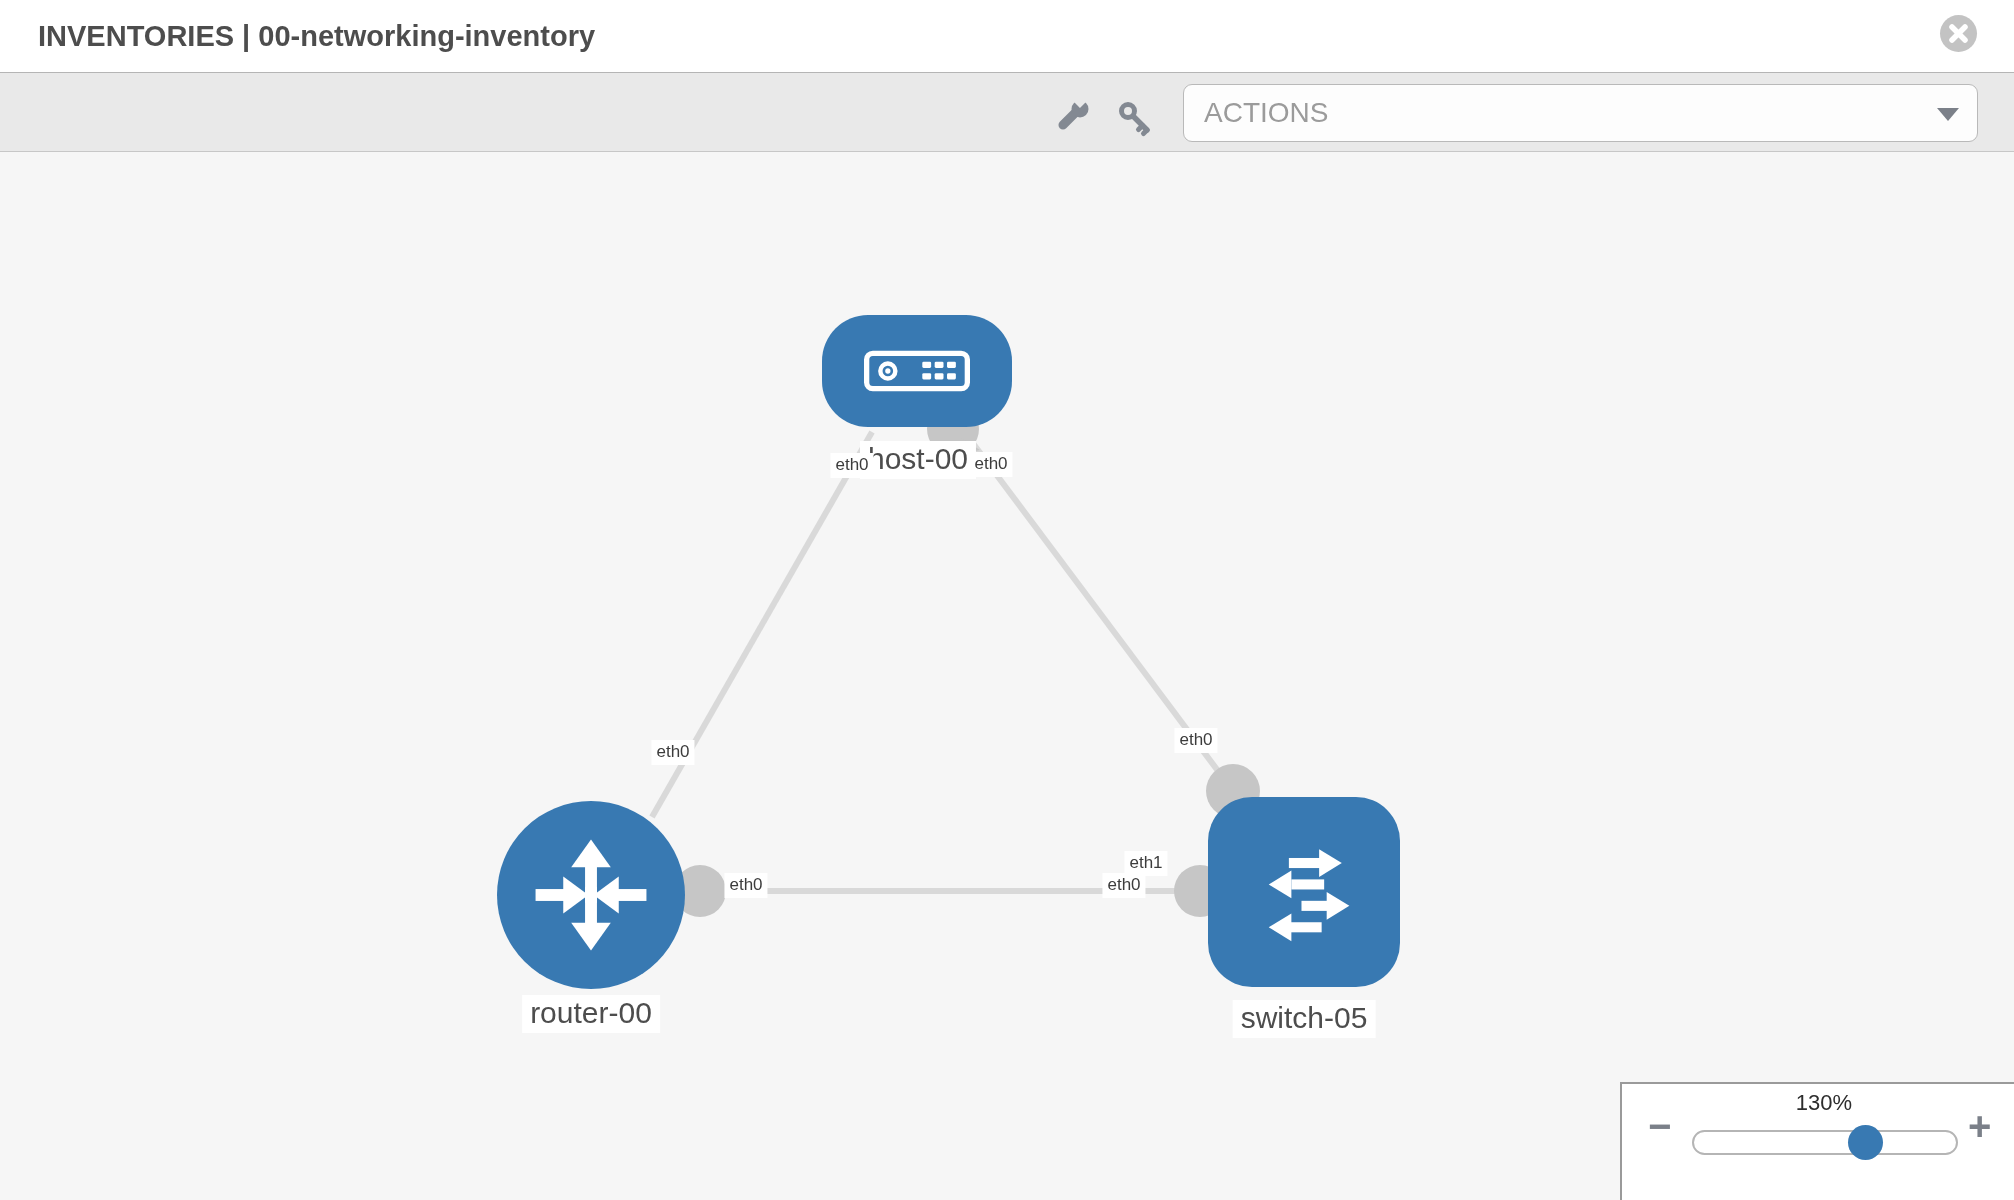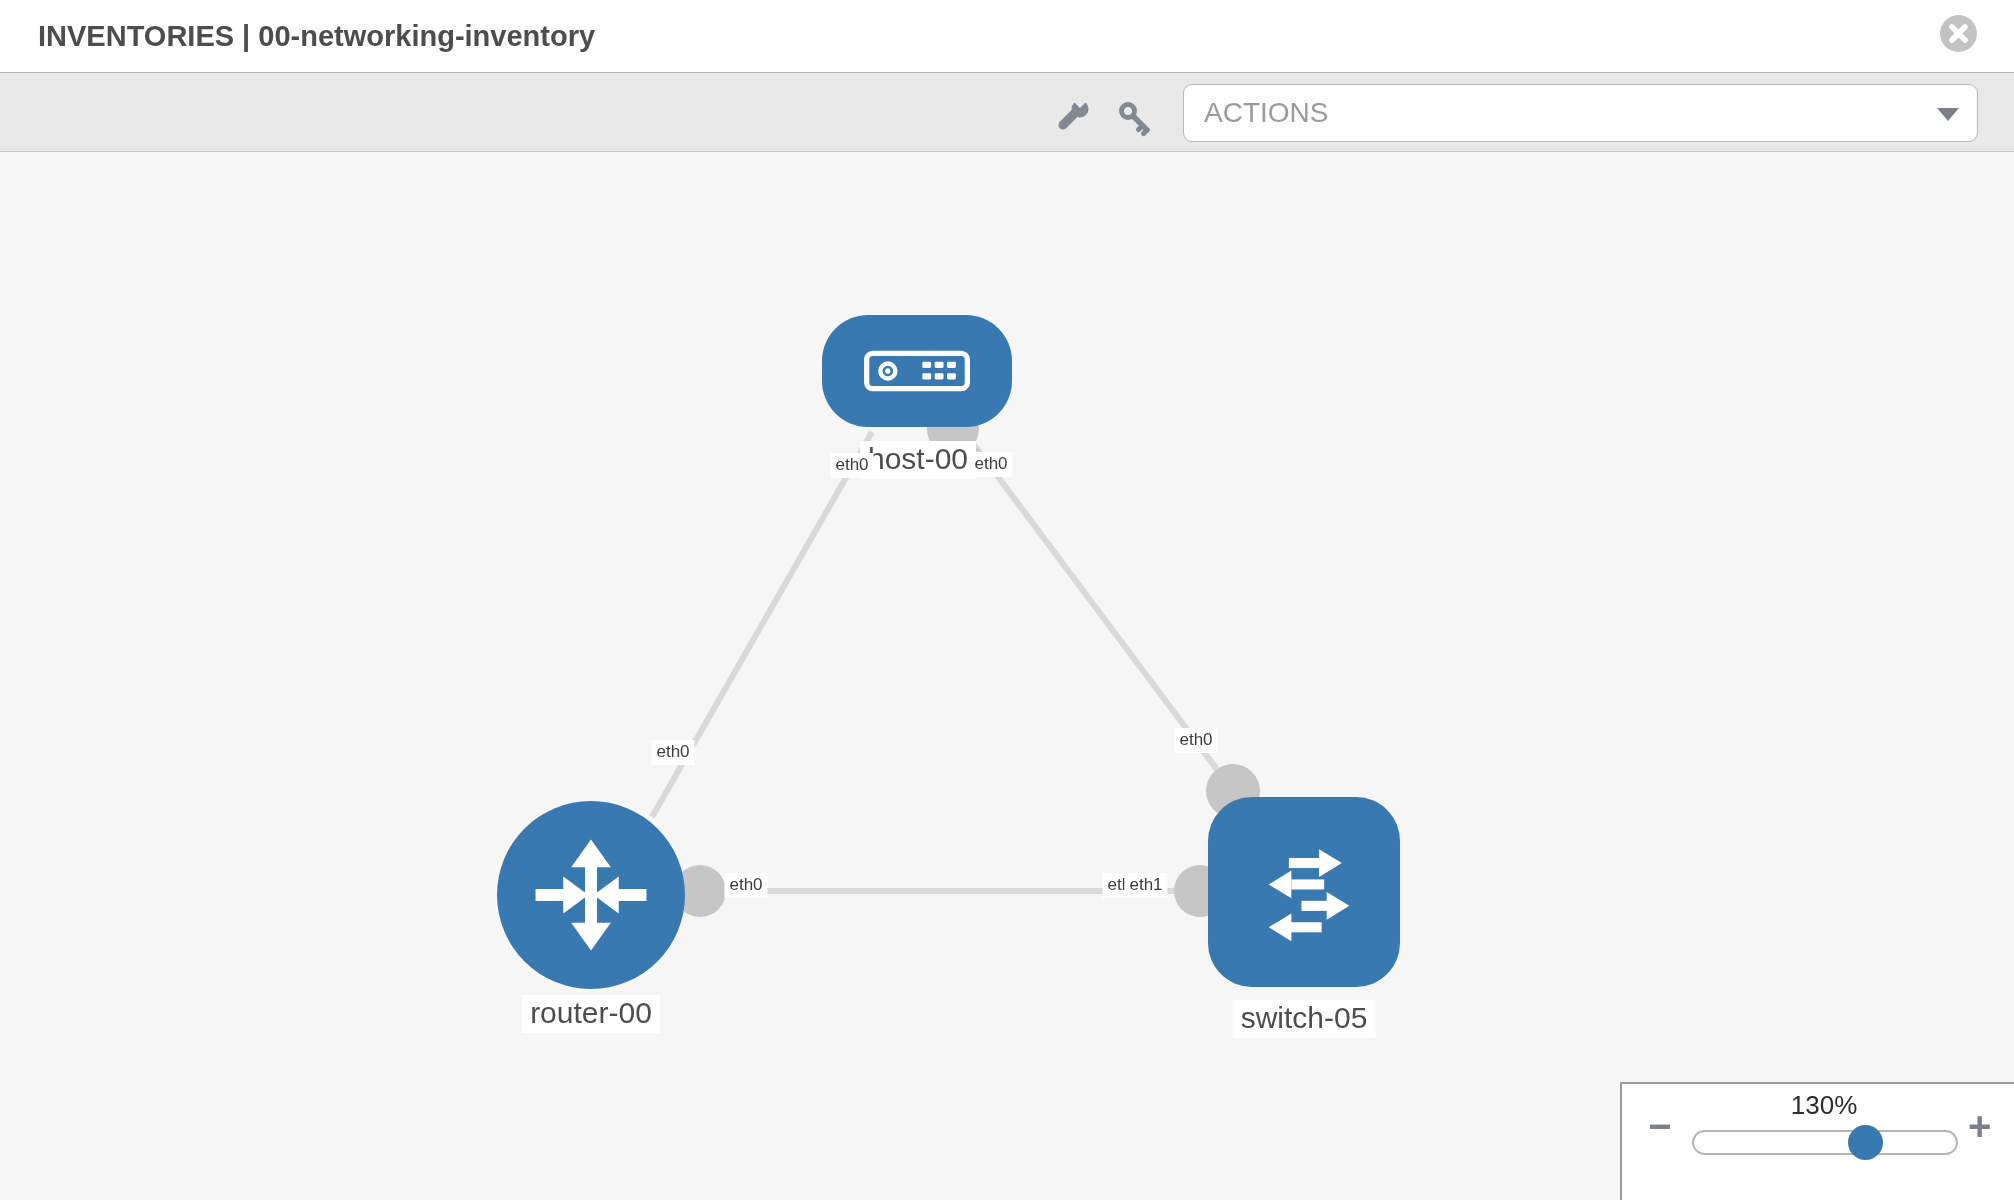--- a/index.html
+++ b/index.html
@@ -33,24 +33,24 @@
   .label-host{left:918px;top:289px;}
   .label-router{left:591px;top:843px;}
   .label-switch{left:1304px;top:848px;}
   .if-label{position:absolute;transform:translateX(-50%);background:#fff;color:#3c3c3c;font-size:17px;padding:2px 5px 3px;white-space:nowrap;z-index:3;}
   .if-host-left{left:852px;top:301px;}
   .if-host-right{left:991px;top:300px;}
   .if-router-top{left:673px;top:588px;}
   .if-switch-top{left:1196px;top:576px;}
   .if-link-left{left:746px;top:721px;}
   .if-link-right-back{left:1124px;top:721px;}
-  .if-link-right-front{left:1146px;top:721px;z-index:4;}
+  .if-link-right-front{left:1146px;top:699px;z-index:4;}
   
   .zoom-panel{position:absolute;left:1620px;top:1082px;width:400px;height:130px;background:#fff;border:2px solid #9a9a9a;box-sizing:border-box;z-index:6;}
-  .zoom-value{position:absolute;left:202px;top:6px;transform:translateX(-50%);font-size:26px;color:#2d2d2d;text-align:right;}
+  .zoom-value{position:absolute;left:202px;top:6px;transform:translateX(-50%);font-size:22px;color:#2d2d2d;text-align:right;}
   .zoom-minus{position:absolute;left:26px;top:22px;font-size:40px;font-weight:700;color:#7b8089;cursor:pointer;line-height:40px;}
   .zoom-plus{position:absolute;left:346px;top:22px;font-size:40px;font-weight:700;color:#7b8089;cursor:pointer;line-height:40px;}
   .zoom-track{position:absolute;left:70px;top:46px;width:266px;height:25px;border:2px solid #b5b5b5;border-radius:14px;background:#fff;box-sizing:border-box;cursor:pointer;}
   .zoom-knob{position:absolute;left:226px;top:41px;width:35px;height:35px;border-radius:50%;background:var(--node-blue,#3879b2);cursor:pointer;}
 </style>
 </head>
 <body>
 
 <div class="screen">
 

